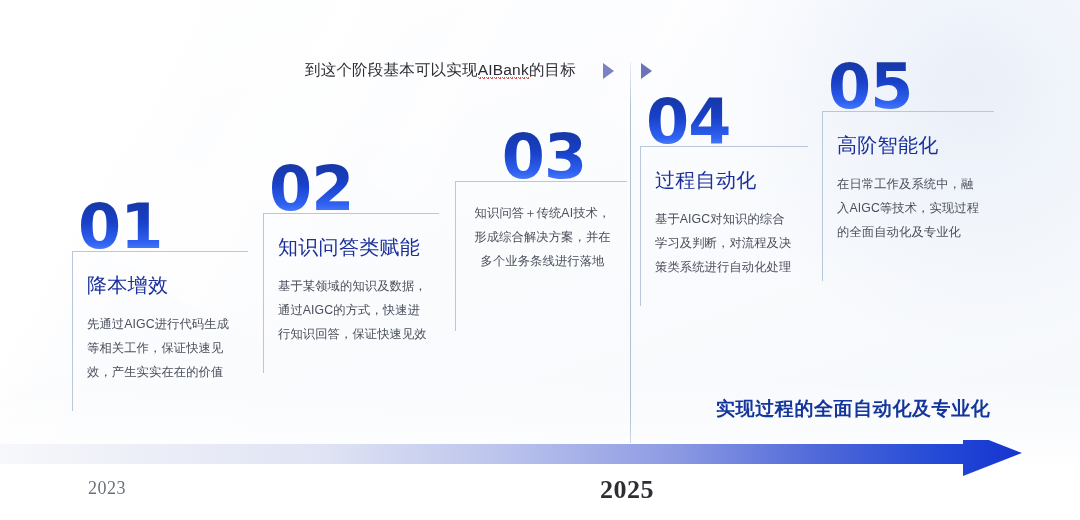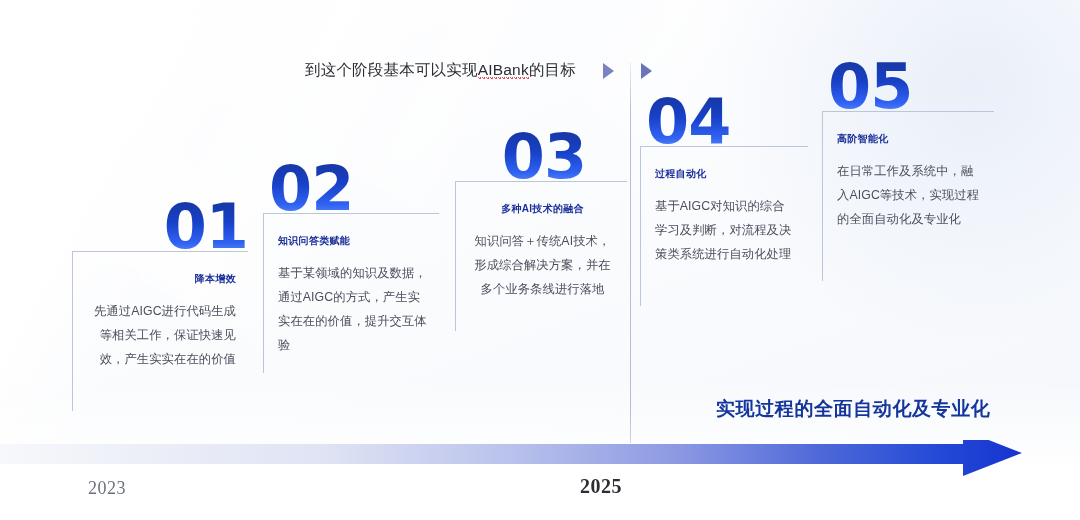--- a/index.html
+++ b/index.html
@@ -113,36 +113,36 @@
   }
   .card {
     border-top: 1px solid #b9c6dc;
     border-left: 1px solid #b9c6dc;
     padding: 20px 12px 6px 14px;
     margin-top: -4px;
     min-height: 150px;
     box-sizing: border-box;
   }
   .card .title {
-    font-size: 10px;
-    font-weight: 700;
+    font-size: 20px;
+    font-weight: 400;
     color: #1b2f9b;
     letter-spacing: .3px;
     margin-bottom: 14px;
     white-space: nowrap;
   }
   .card .desc {
     font-size: 12.3px;
     line-height: 1.95;
     color: #4a4f5c;
     letter-spacing: .1px;
   }
 
   
-  #col1 { left: 72px;  top: 198px; text-align: right; }
+  #col1 { left: 72px;  top: 198px; }
   #col2 { left: 263px; top: 160px; }
   #col3 { left: 455px; top: 128px; }
   #col4 { left: 640px; top: 93px;  }
   #col5 { left: 822px; top: 58px;  }
 
   #col1 .card { height: 160px; }
   #col2 .card { height: 160px; }
   #col3 .card { height: 145px; }
   #col4 .card { height: 160px; }
   #col5 .card { height: 170px; }
@@ -174,21 +174,21 @@
   #timeline svg { display: block; }
 
   .yearlbl {
     position: absolute;
     font-size: 18px;
     color: #3d3f46;
     letter-spacing: .5px;
     font-family: Liberation Serif, serif;
   }
   #year-start { left: 88px;  top: 478px; font-weight: 400; color: #6c7179; }
-  #year-end   { left: 580px; top: 475px; font-weight: 700; color: #2c2e34; font-size: 20px; }
+  #year-end   { left: 600px; top: 475px; font-weight: 700; color: #2c2e34; font-size: 26px; }
 
   
   #watermark {
     position: absolute;
     right: 36px;
     bottom: 2px;
     font-size: 13px;
     color: rgba(150,160,175,0.22);
     letter-spacing: 2px;
     user-select: none;
@@ -221,28 +221,27 @@
     <div class="card">
       <div class="title">降本增效</div>
       <div class="desc">先通过AIGC进行代码生成等相关工作，保证快速见效，产生实实在在的价值</div>
     </div>
   </div>
 
   <div class="col" id="col2">
     <div class="num">02</div>
     <div class="card">
       <div class="title">知识问答类赋能</div>
-      <div class="desc">基于某领域的知识及数据，通过AIGC的方式，产生实实在在的价值，提升交互体验</div>
+      <div class="desc">基于某领域的知识及数据，通过AIGC的方式，快速进行知识回答，保证快速见效</div>
     </div>
   </div>
 
   <div class="col" id="col3">
     <div class="num">03</div>
     <div class="card">
-      <div class="title">多种AI技术的融合</div>
       <div class="desc">知识问答＋传统AI技术，形成综合解决方案，并在多个业务条线进行落地</div>
     </div>
   </div>
 
   <div class="col" id="col4">
     <div class="num">04</div>
     <div class="card">
       <div class="title">过程自动化</div>
       <div class="desc">基于AIGC对知识的综合学习及判断，对流程及决策类系统进行自动化处理</div>
     </div>

